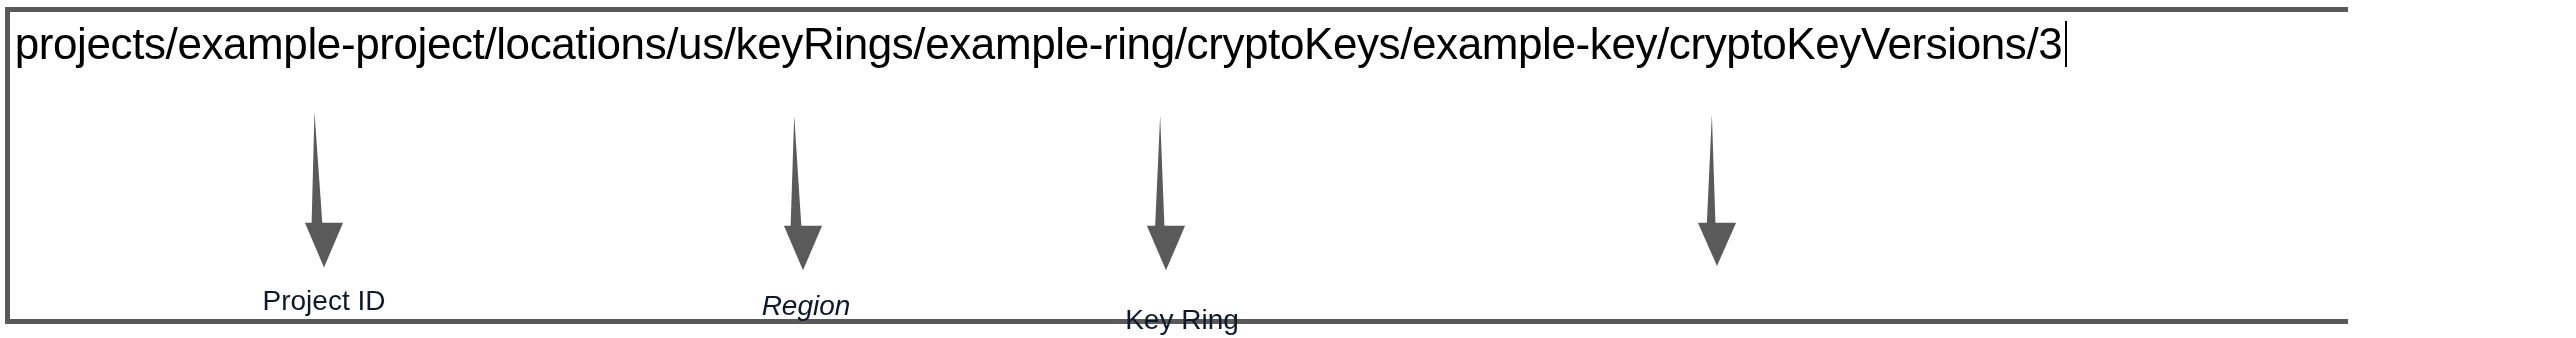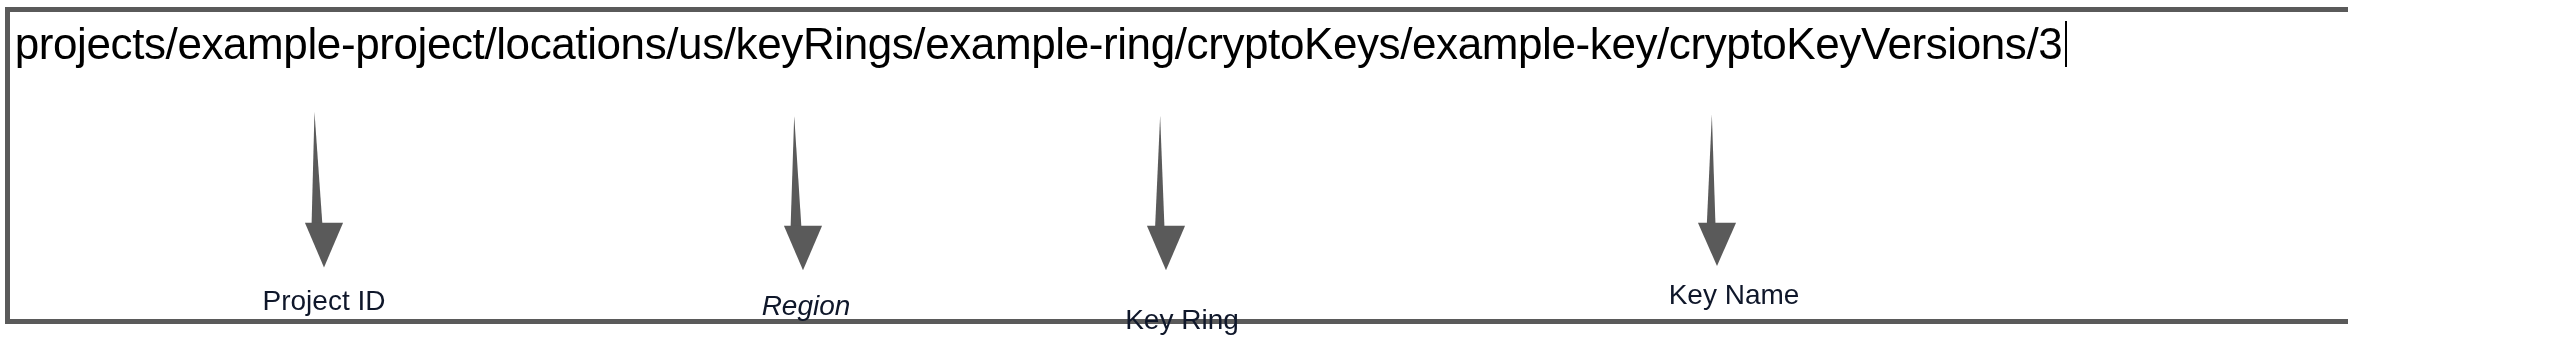--- a/index.html
+++ b/index.html
@@ -116,16 +116,15 @@
       <polygon points="34,163 86,163 60,222" fill="#5a5a5a"></polygon>
     </svg>
   </div>
 
   <div class="annot-label" style="left:324px; top:287px;">Project ID</div>
 
   <div class="annot-label" style="left:806px; top:292px;font-style:italic;">Region</div>
 
   <div class="annot-label" style="left:1182px; top:306px;">Key Ring</div>
 
-  <div class="annot-label" style="left:1734px; top:281px;">Key Name</div>
 
 </div>
 
 
 </body></html>

